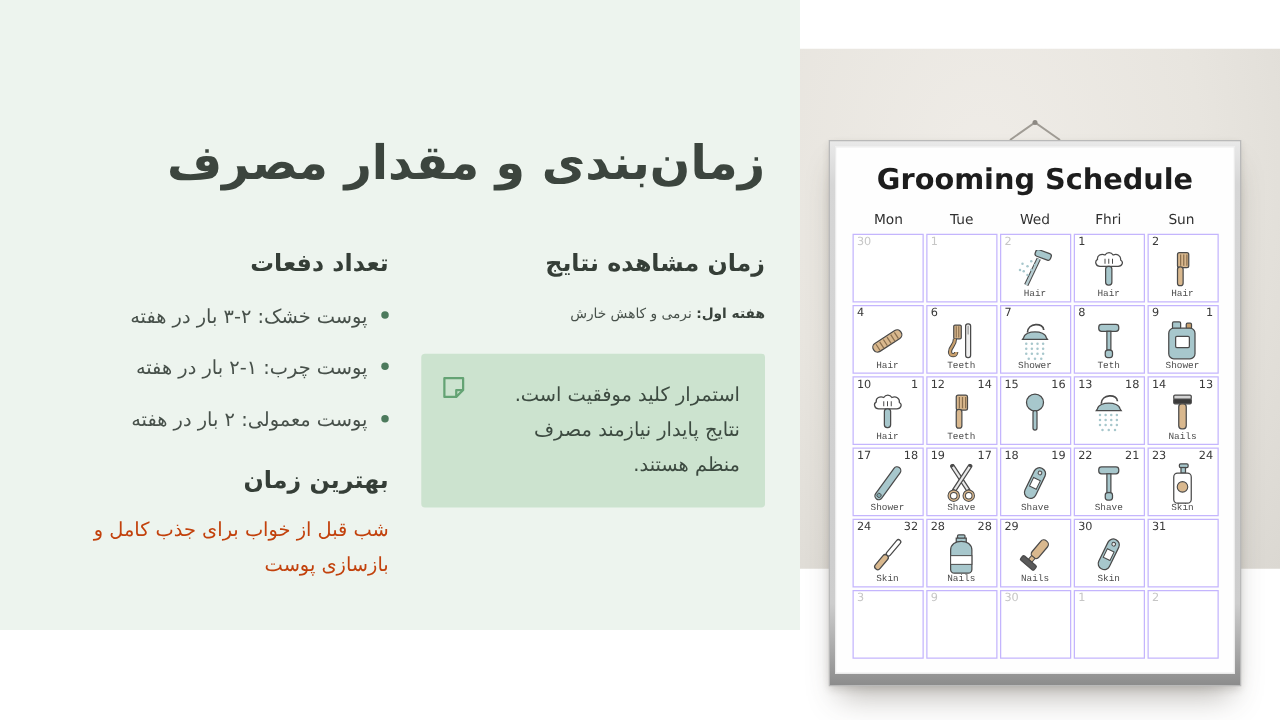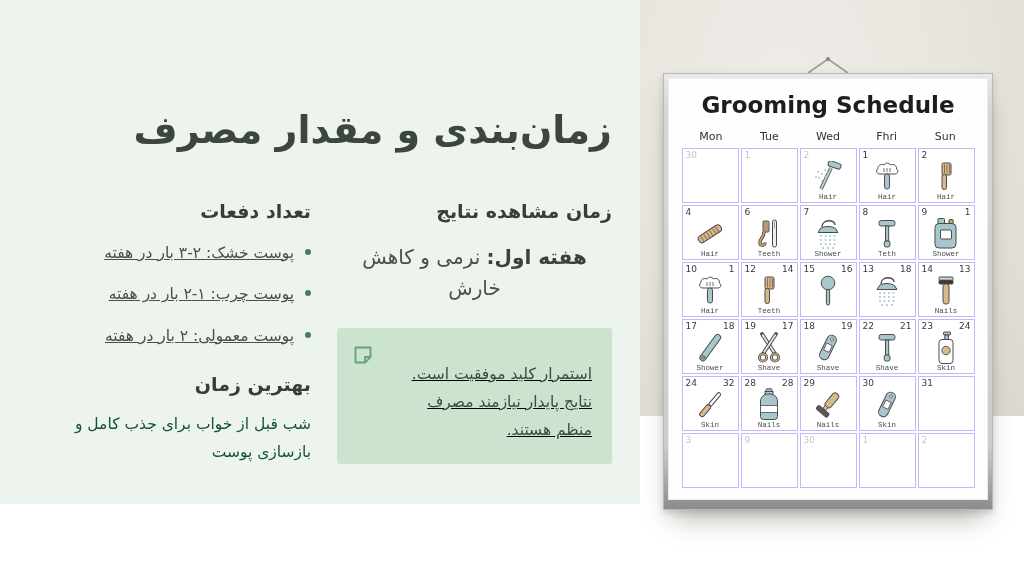--- a/index.html
+++ b/index.html
@@ -7,38 +7,38 @@
   .slide{width:1024px;height:576px;display:flex;position:relative;}
 
   
   .left-panel{position:relative;width:640px;height:504px;background:#edf4ee;flex:0 0 auto;}
   .slide-title{position:absolute;top:108px;right:28px;left:30px;margin:0;
     font-size:38px;font-weight:700;color:#3c453e;text-align:right;direction:rtl;letter-spacing:0;}
   .columns{position:absolute;top:200px;right:28px;width:540px;display:flex;gap:26px;direction:rtl;}
   .col-results{width:275px;flex:0 0 auto;}
   .col-frequency{width:239px;flex:0 0 auto;}
   .col-heading{margin:0 0 20px;font-size:19px;font-weight:700;color:#353e37;text-align:right;direction:rtl;}
-  .item{margin:0 0 17px;font-size:20px;color:#47504a;text-align:center;direction:rtl;line-height:1.55;}
+  .item{margin:0 0 17px;font-size:11px;color:#47504a;text-align:right;direction:rtl;line-height:1.55;}
   .item b{color:#39423b;}
   .note-box{position:relative;margin-top:24px;background:#cce3cf;border-radius:3px;
-    padding:33px 20px 19px 56px;min-height:78px;text-decoration:underline;}
+    padding:20px 20px 19px 56px;min-height:78px;}
   .note-box .note-text{margin:0;font-size:15.5px;line-height:1.8;color:#3c4a40;
     text-align:right;direction:rtl;}
   .note-ic{position:absolute;left:16px;top:17px;width:20px;height:20px;}
   ul.bullets{list-style:none;margin:0;padding:0;direction:rtl;}
   ul.bullets li{position:relative;padding-right:17px;margin:0 0 19px;font-size:15.5px;
-    color:#47504a;text-align:right;line-height:1.45;text-decoration:underline;}
+    color:#47504a;text-align:right;line-height:1.45;}
   ul.bullets li::before{content:"";position:absolute;right:0;top:7px;width:6px;height:6px;
     border-radius:50%;background:#4c7a5c;}
   .best-heading{margin:26px 0 16px;}
-  .best-text{margin:0;font-size:15.5px;color:#14532d;text-align:right;direction:rtl;line-height:1.8;}
+  .best-text{margin:0;font-size:15.5px;color:#c2410c;text-align:right;direction:rtl;line-height:1.8;}
 
   
   .right-panel{position:relative;width:384px;height:416px;flex:0 0 auto;
-    background:radial-gradient(ellipse at 38% 22%, #efece7 0%, #e8e5df 52%, #dbd8d2 100%);}
+    background:radial-gradient(ellipse at 38% 22%, #efece7 0%, #e8e5df 52%, #dbd8d2 100%);margin-top:39px;}
   .hook{position:absolute;left:166px;top:56px;width:44px;height:18px;}
   .frame{position:absolute;left:23px;top:73px;width:330px;height:437px;box-sizing:border-box;
     background:linear-gradient(180deg,#e9e9e9 0%,#d6d6d6 8%,#cdcdcd 85%,#a7a7a7 94%,#8c8c8c 100%);
     box-shadow:0 16px 24px -8px rgba(70,63,52,.38),0 3px 6px rgba(70,63,52,.18);
     border:1px solid #b9b9b9;}
   .poster{position:absolute;left:4px;top:4px;right:4px;bottom:9px;background:#fefefe;
     box-shadow:inset 0 0 0 1px #ececec;}
   .poster-title{margin:14px 0 0;text-align:center;font-size:23px;font-weight:700;color:#1d1d1d;}
   .day-header-row{display:flex;width:293px;margin:12px auto 0;}
   .day-header-row span{flex:1;text-align:center;font-size:11px;color:#303030;}

